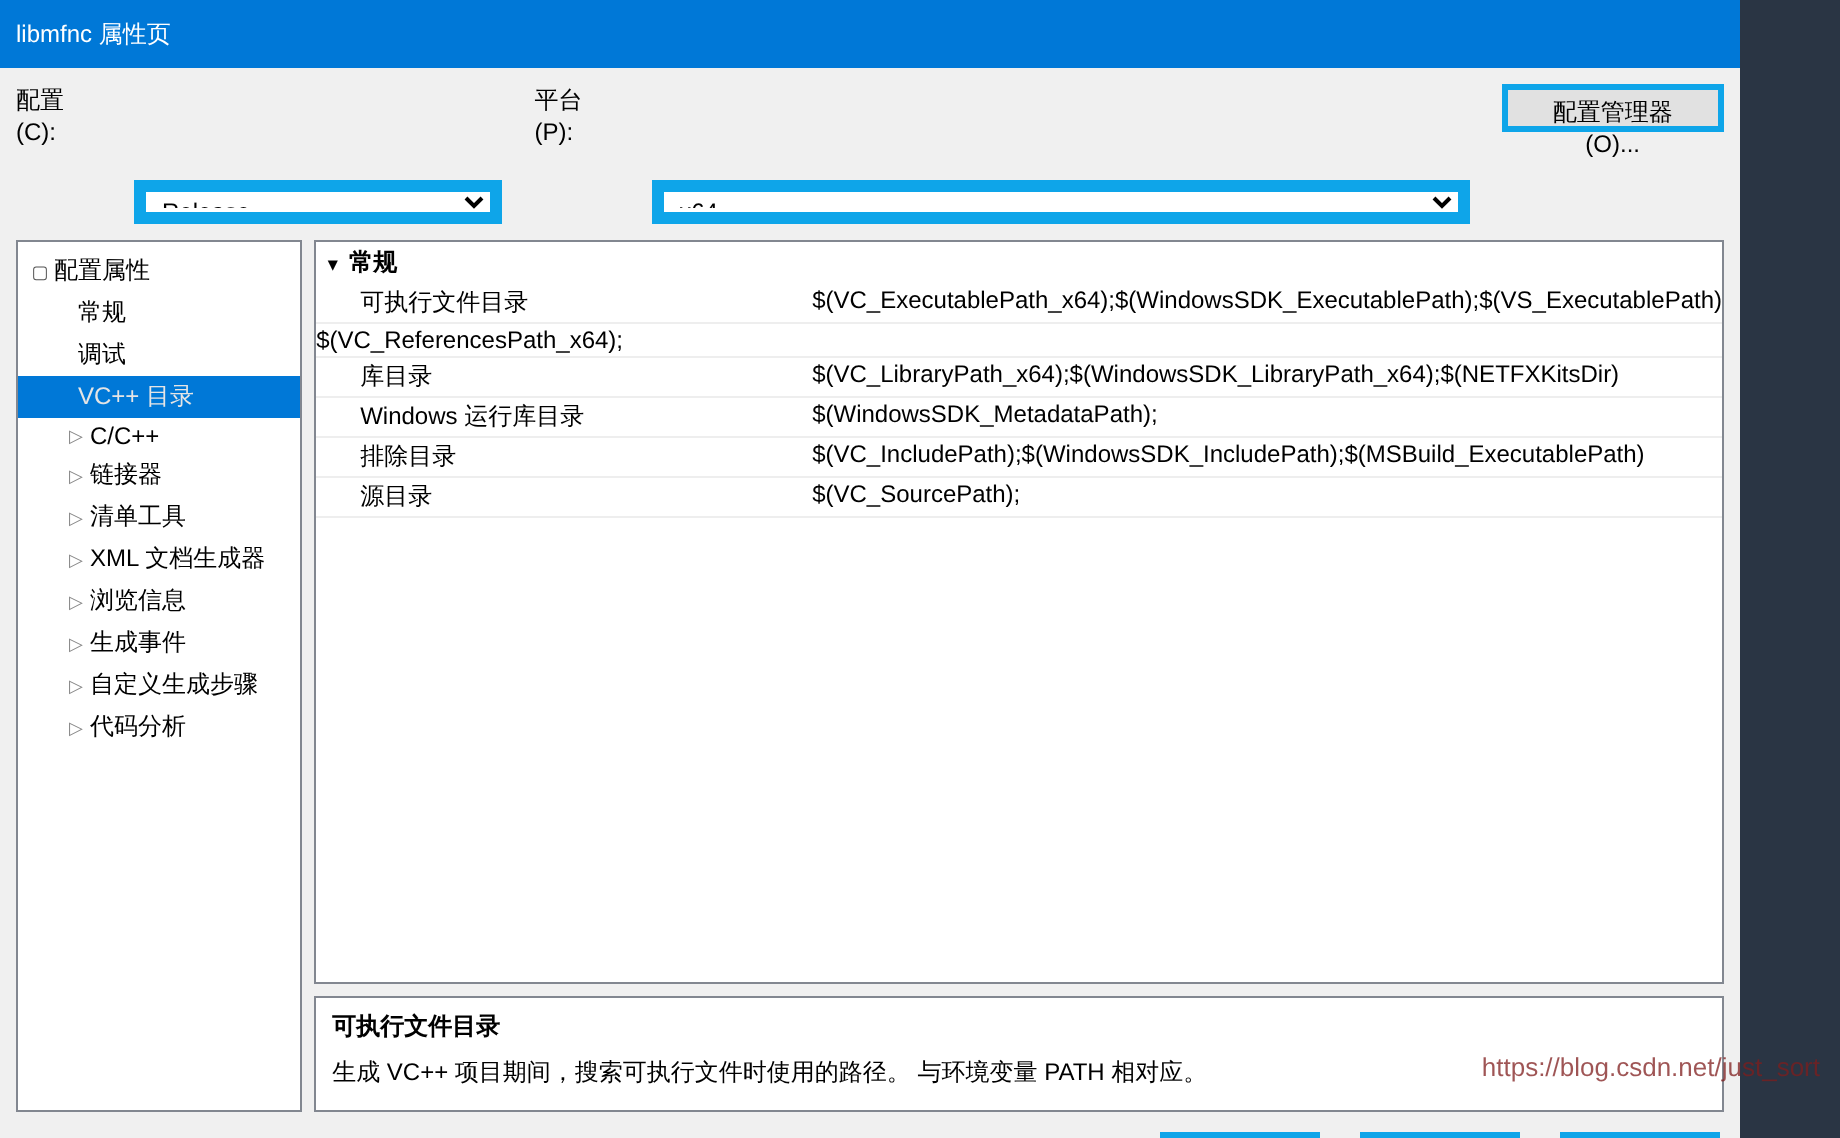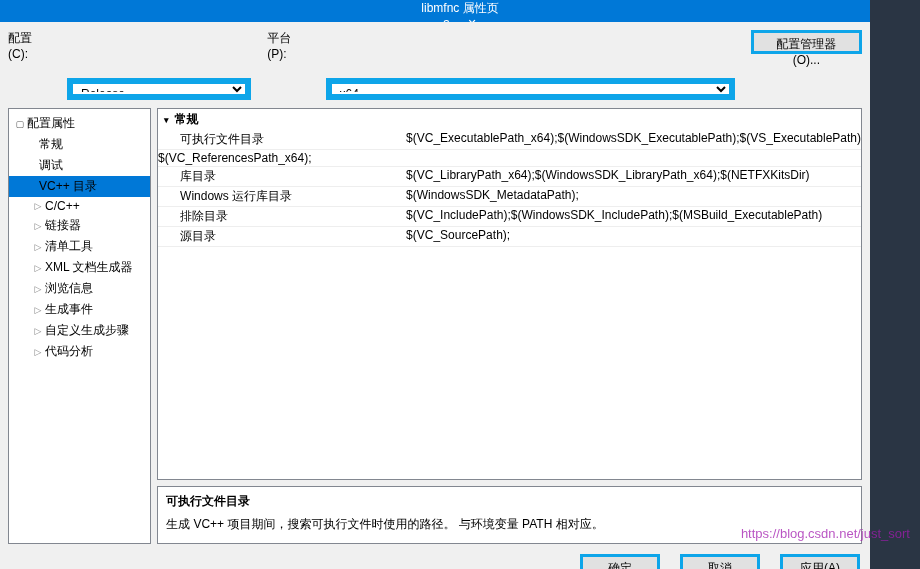--- a/index.html
+++ b/index.html
@@ -1,50 +1,50 @@
 <!DOCTYPE html>
 <html><head>
 <meta charset="utf-8">
 <style>
 * { box-sizing: border-box; margin: 0; padding: 0; }
 body { font-family: "Microsoft YaHei", "Segoe UI", sans-serif; font-size: 12px; background: #f0f0f0; width: 920px; height: 569px; overflow: hidden; position: relative; }
-.titlebar { background: #0078d7; color: #fff; height: 22px; display: flex; align-items: center; padding: 0 8px; font-size: 12px; justify-content: space-between; flex-direction: column; }
+.titlebar { background: #0078d7; color: #fff; height: 34px; display: flex; align-items: center; padding: 0 8px; font-size: 12px; justify-content: space-between; }
 .titlebar-controls { display: flex; gap: 18px; align-items: center; }
 .titlebar-controls span { font-size: 11px; }
 .dialog { background: #f0f0f0; width: 870px; height: 547px; position: relative; }
 .toolbar { display: flex; align-items: flex-start; gap: 16px; padding: 8px 8px 8px 8px; }
 .toolbar label { font-size: 12px; }
 select { font-size: 12px; padding: 2px 4px; background: #fff; border: 6px solid #0ea5e9; height: 22px; margin-top: 48px; }
 .sel-config { width: 188px; }
 .sel-platform { width: 418px; }
 .btn { background: #e1e1e1; border: 3px solid #0ea5e9; padding: 3px 10px; font-size: 12px; cursor: pointer; height: 24px; }
 .main { display: flex; padding: 0 8px; gap: 6px; }
 .tree { width: 192px; height: 436px; background: #fff; border: 1px solid #828790; overflow: auto; padding-top: 4px; }
 .tree-item { display: flex; align-items: center; padding: 2px 4px; font-size: 12px; cursor: pointer; white-space: nowrap; }
 .tree-item.root { padding-left: 6px; }
 .tree-item.lvl1 { padding-left: 24px; }
 .tree-item.lvl1b { padding-left: 30px; }
-.tree-item.selected { background: #0078d7; color: #000000; }
+.tree-item.selected { background: #0078d7; color: #e5e5e5; }
 .tree-caret { display: inline-block; width: 10px; text-align: center; font-size: 9px; color: #555; margin-right: 2px; }
 .tree-caret.light { color: #888; }
 .right { flex: 1; display: flex; flex-direction: column; }
 .grid { flex: 1; background: #fff; border: 1px solid #828790; height: 370px; overflow: hidden; }
 .grid-header { display: flex; align-items: center; padding: 2px 6px; font-size: 12px; font-weight: bold; }
 .grid-header .caret { font-size: 9px; margin-right: 6px; }
 .grid-row { display: flex; border-bottom: 1px solid #eee; padding: 1px 0; font-size: 12px; }
 .grid-row .label { width: 248px; padding-left: 22px; }
 .grid-row .value { flex: 1; white-space: nowrap; overflow: hidden; }
 .grid-row.bold .value { font-weight: bold; }
 .desc { background: #fff; border: 1px solid #828790; border-top: 1px solid #828790; margin-top: 6px; padding: 6px 8px; height: 58px; }
 .desc-title { font-weight: bold; font-size: 12px; }
 .desc-text { font-size: 12px; margin-top: 6px; }
 .footer { display: flex; justify-content: flex-end; gap: 20px; padding: 10px 10px 0 0; }
 .footer .btn { width: 80px; }
 .right-strip { position: absolute; right: 0; top: 0; width: 50px; height: 569px; background: #2a3544; }
-.watermark { position: absolute; right: 10px; bottom: 28px; color: #a21caf; font-size: 13px; font-family: Arial, sans-serif; opacity: 0.75; pointer-events: none; }
+.watermark { position: absolute; right: 10px; bottom: 28px; color: #7f1d1d; font-size: 13px; font-family: Arial, sans-serif; opacity: 0.75; pointer-events: none; }
 </style>
 </head>
 <body>
 
 <div class="titlebar">
   <span>libmfnc 属性页</span>
   <div class="titlebar-controls">
     <span>?</span>
     <span>✕</span>
   </div>

